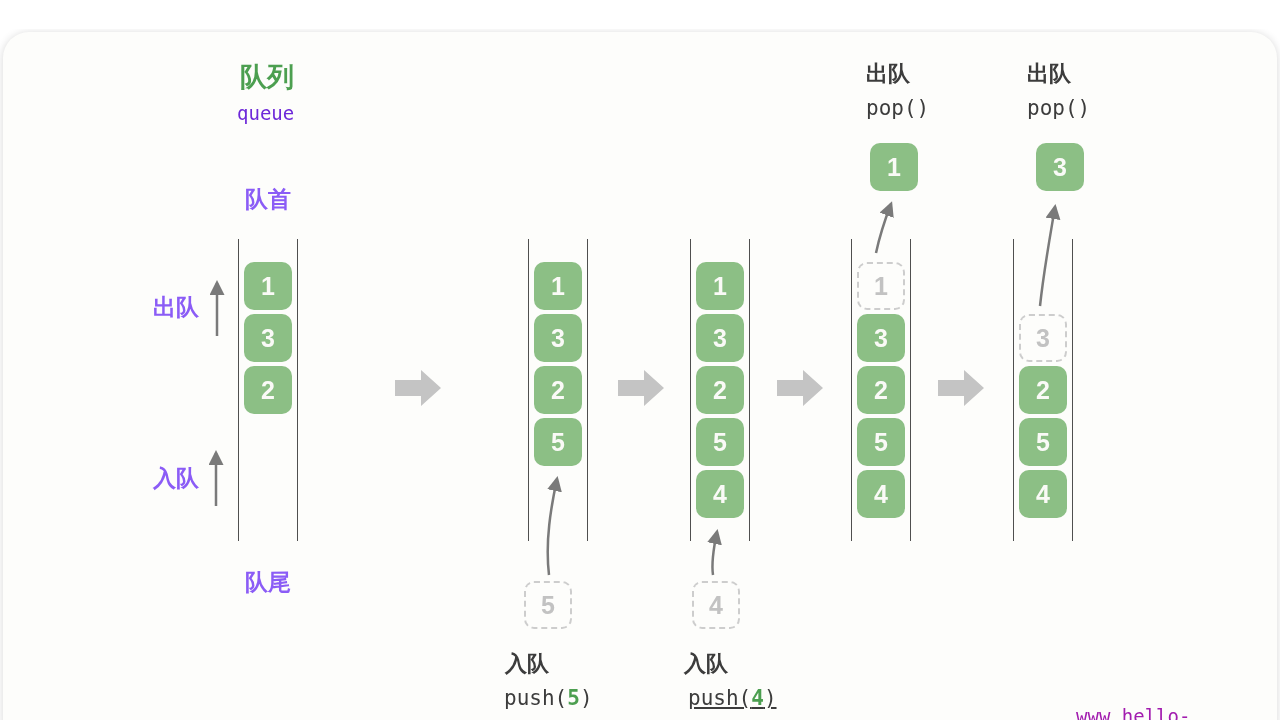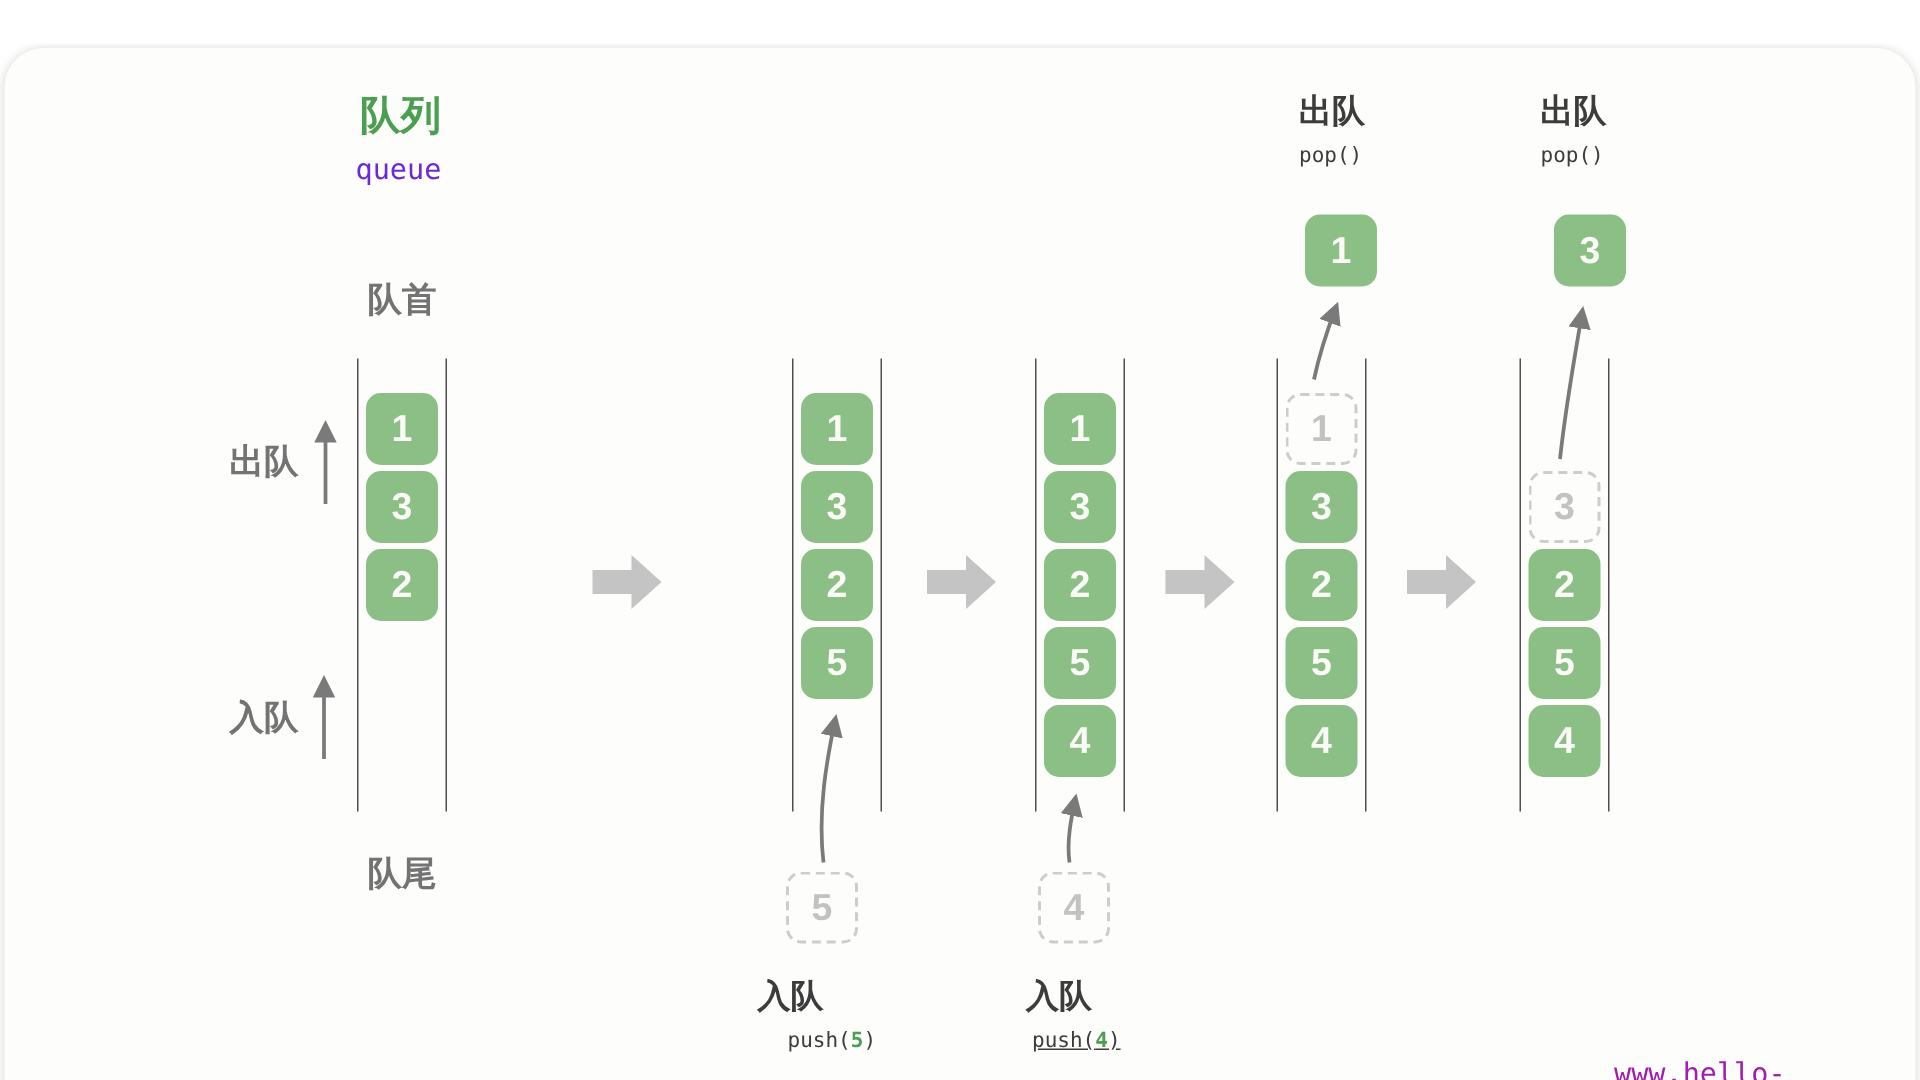--- a/index.html
+++ b/index.html
@@ -10,23 +10,23 @@
   }
   .card{
     position:absolute;left:3px;top:3px;right:3px;bottom:3px;
     background:#fdfdfb;border-radius:26px;
     box-shadow:0 1px 8px rgba(0,0,0,0.16);
   }
   .mono{font-family:"DejaVu Sans Mono","Liberation Mono",monospace;}
   .abs{position:absolute;}
   .title-zh{font-size:27px;font-weight:bold;color:#4c9f50;}
   .title-en{font-size:19px;color:#6d28d9;}
-  .side-label{font-size:23px;font-weight:bold;color:#737373;}
+  .side-label{font-size:23px;font-weight:bold;color:#8b5cf6;}
   .op-label{font-size:22px;font-weight:600;color:#3c3c3c;}
-  .op-code{font-size:14px;color:#3c3c3c;}
+  .op-code{font-size:21px;color:#3c3c3c;}
   .op-code .green{color:#4c9f50;font-weight:bold;}
   .queue{
     position:absolute;top:210px;height:302px;width:60px;box-sizing:border-box;
     border-left:1.5px solid #4f4f4f;border-right:1.5px solid #4f4f4f;
   }
   .cell{
     position:absolute;left:5px;width:48px;height:48px;border-radius:10px;
     background:#8cbf85;color:#fafaf7;font-size:25px;font-weight:bold;
     display:flex;align-items:center;justify-content:center;
   }
@@ -114,18 +114,18 @@
 
   <div class="cell dashed abs" style="left:524px;top:552px;">5</div>
   <div class="cell dashed abs" style="left:692px;top:552px;">4</div>
 
   <div class="abs op-label" style="left:866px;top:30px;">出队</div>
   <div class="abs op-code mono" style="left:866px;top:67px;">pop()</div>
   <div class="abs op-label" style="left:1027px;top:30px;">出队</div>
   <div class="abs op-code mono" style="left:1027px;top:67px;">pop()</div>
 
   <div class="abs op-label" style="left:505px;top:620px;">入队</div>
-  <div class="abs op-code mono" style="left:525px;top:657px;"><span>push(</span><span class="green">5</span><span>)</span></div>
+  <div class="abs op-code mono" style="left:504px;top:657px;"><span>push(</span><span class="green">5</span><span>)</span></div>
   <div class="abs op-label" style="left:684px;top:620px;">入队</div>
   <div class="abs op-code mono" style="left:688px;top:657px;text-decoration:underline;"><span>push(</span><span class="green">4</span><span>)</span></div>
 
   <div class="abs watermark mono" style="left:1076px;top:676px;">www.hello-algo.com</div>
 </div>
 
 </body></html>

